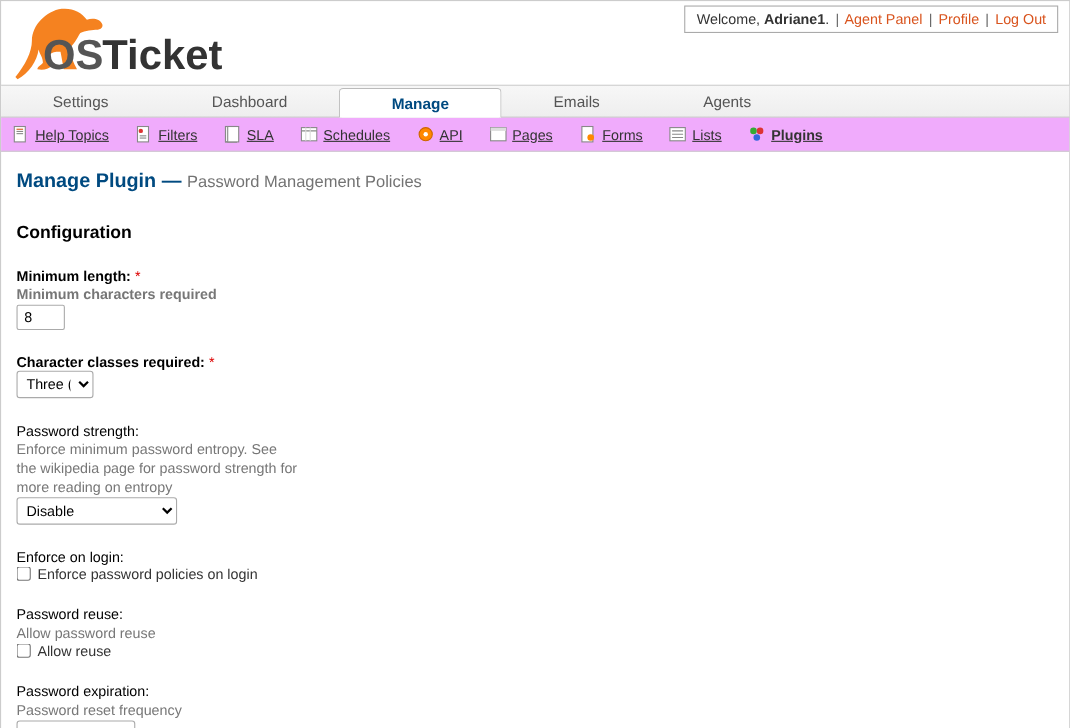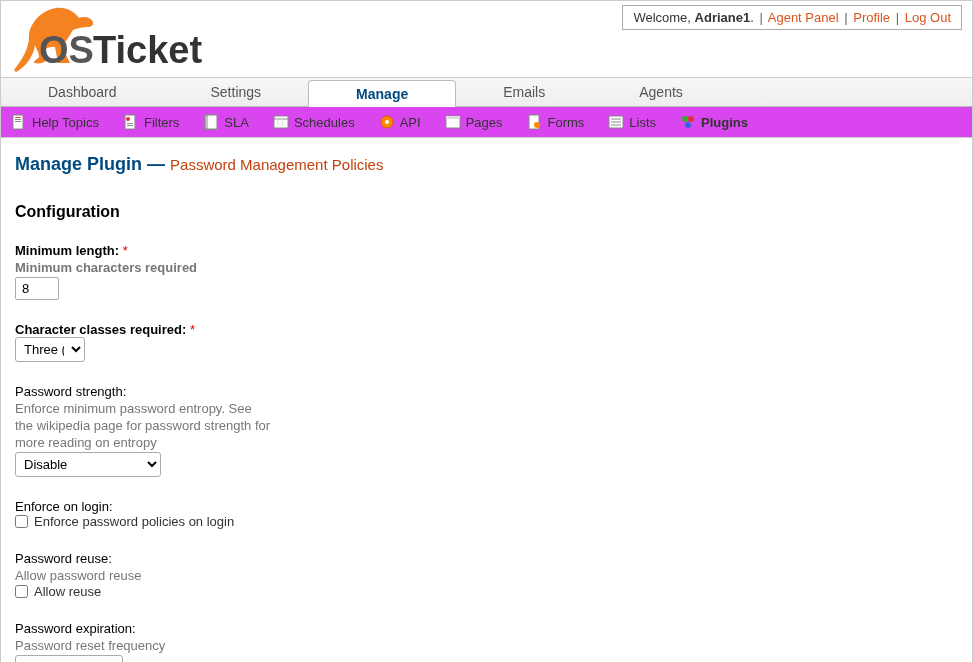--- a/index.html
+++ b/index.html
@@ -14,29 +14,29 @@
     .user-box strong { font-weight: bold; }
     .user-box a { color: #d9541e; text-decoration: none; }
     .user-box .sep { color: #666; margin: 0 2px; }
     
     
     .main-tabs { background: linear-gradient(to bottom, #f7f7f7, #eee); border-top: 1px solid #ccc; border-bottom: 1px solid #bbb; height: 30px; display: flex; align-items: stretch; }
     .main-tab { padding: 0 47px; display: flex; align-items: center; color: #555; cursor: pointer; font-size: 14px; }
     .main-tab.active { background: #fff; border: 1px solid #bbb; border-bottom: none; border-top: 1px solid #bbb; border-radius: 4px 4px 0 0; color: #004a80; font-weight: bold; margin-bottom: -1px; margin-top: 2px; }
     
     
-    .sub-tabs { background: #d946ef; border-bottom: 1px solid #ccc; padding: 7px 10px; display: flex; gap: 24px; align-items: center; }
+    .sub-tabs { background: #f0abfc; border-bottom: 1px solid #ccc; padding: 7px 10px; display: flex; gap: 24px; align-items: center; text-decoration: underline; }
     .sub-tab { display: inline-flex; align-items: center; gap: 5px; color: #333; cursor: pointer; font-size: 13px; }
     .sub-tab.active { font-weight: bold; }
     .sub-icon { width: 16px; height: 16px; display: inline-block; }
     
     
     .content { padding: 16px 14px 28px 14px; }
     .page-title { font-size: 18px; color: #004a80; font-weight: bold; margin-bottom: 28px; }
-    .page-title .sub { color: #c2410c; font-weight: normal; font-size: 15px; }
+    .page-title .sub { color: #737373; font-weight: normal; font-size: 15px; }
     .section-title { font-size: 16px; font-weight: bold; margin-bottom: 22px; color: #000; }
     
     .form-table { width: 100%; }
     .form-row { display: flex; align-items: flex-start; margin-bottom: 22px; flex-direction: column; }
     .label-col { width: 268px; padding-right: 12px; }
     .label-col .lbl { font-weight: bold; font-size: 13px; color: #000; }
     .label-col .lbl.normal { font-weight: normal; }
     .label-col .req { color: #d00; font-weight: normal; }
     .label-col .desc { color: #777; font-size: 13px; font-weight: bold; line-height: 1.3; margin-top: 2px; }
     .label-col .desc.normal { font-weight: normal; }
@@ -65,22 +65,22 @@
       <span>Welcome, </span><strong>Adriane1</strong><span>. </span><span class="sep">|</span>
       <a href="#">Agent Panel</a>
       <span class="sep">|</span>
       <a href="#">Profile</a>
       <span class="sep">|</span>
       <a href="#">Log Out</a>
     </div>
   </div>
 
   <div class="main-tabs">
+    <div class="main-tab">Settings</div>
     <div class="main-tab">Dashboard</div>
-    <div class="main-tab">Settings</div>
     <div class="main-tab active">Manage</div>
     <div class="main-tab">Emails</div>
     <div class="main-tab">Agents</div>
   </div>
 
   <div class="sub-tabs">
     <a class="sub-tab">
       <span class="sub-icon"><svg viewBox="0 0 16 16">
             <rect x="2" y="1" width="10" height="14" fill="#fff" stroke="#888"></rect>
             <rect x="4" y="3" width="6" height="1" fill="#d9541e"></rect>

